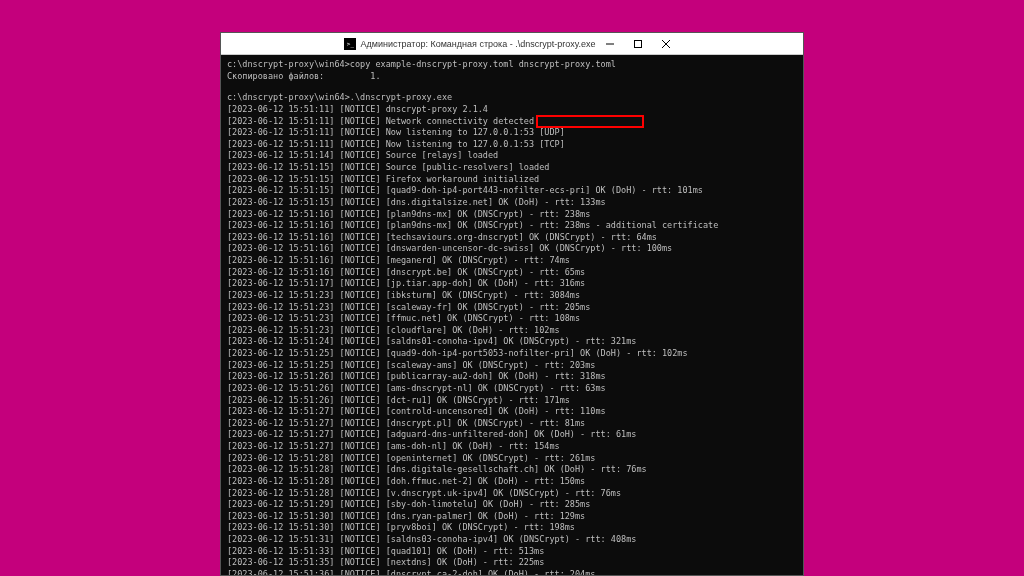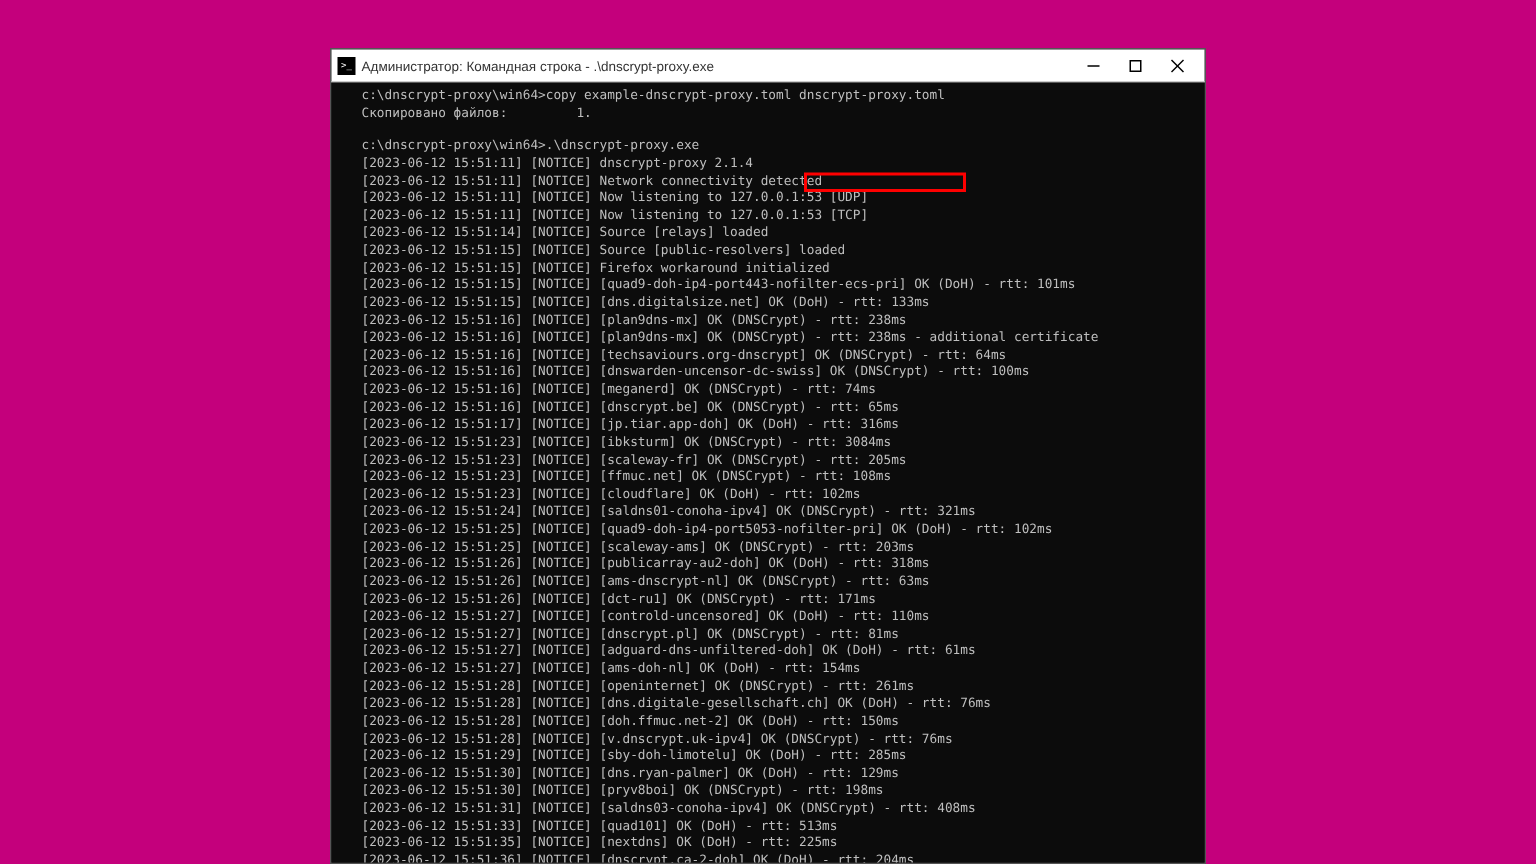--- a/index.html
+++ b/index.html
@@ -23,21 +23,21 @@
       border: 1px solid #555;
       display: flex;
       flex-direction: column;
       position: relative;
     }
     .title-bar {
       background: #fff;
       height: 22px;
       display: flex;
       align-items: center;
-      justify-content: space-between;
+      justify-content: center;
       padding: 0 4px;
       border-bottom: 1px solid #ccc;
     }
     .title-left {
       display: flex;
       align-items: center;
       gap: 4px;
     }
     .title-icon {
       width: 12px;
@@ -67,21 +67,21 @@
       height: 18px;
       display: flex;
       align-items: center;
       justify-content: center;
       cursor: pointer;
       font-size: 10px;
     }
     .terminal {
       flex: 1;
       background: #0c0c0c;
-      padding: 4px 20px;
+      padding: 4px 6px;
       font-family: 'Consolas', monospace;
       font-size: 8.5px;
       color: #bfbfbf;
       line-height: 1.25;
       overflow: hidden;
       white-space: pre;
     }
     .cmd-line {
       margin-bottom: 1px;
     }

